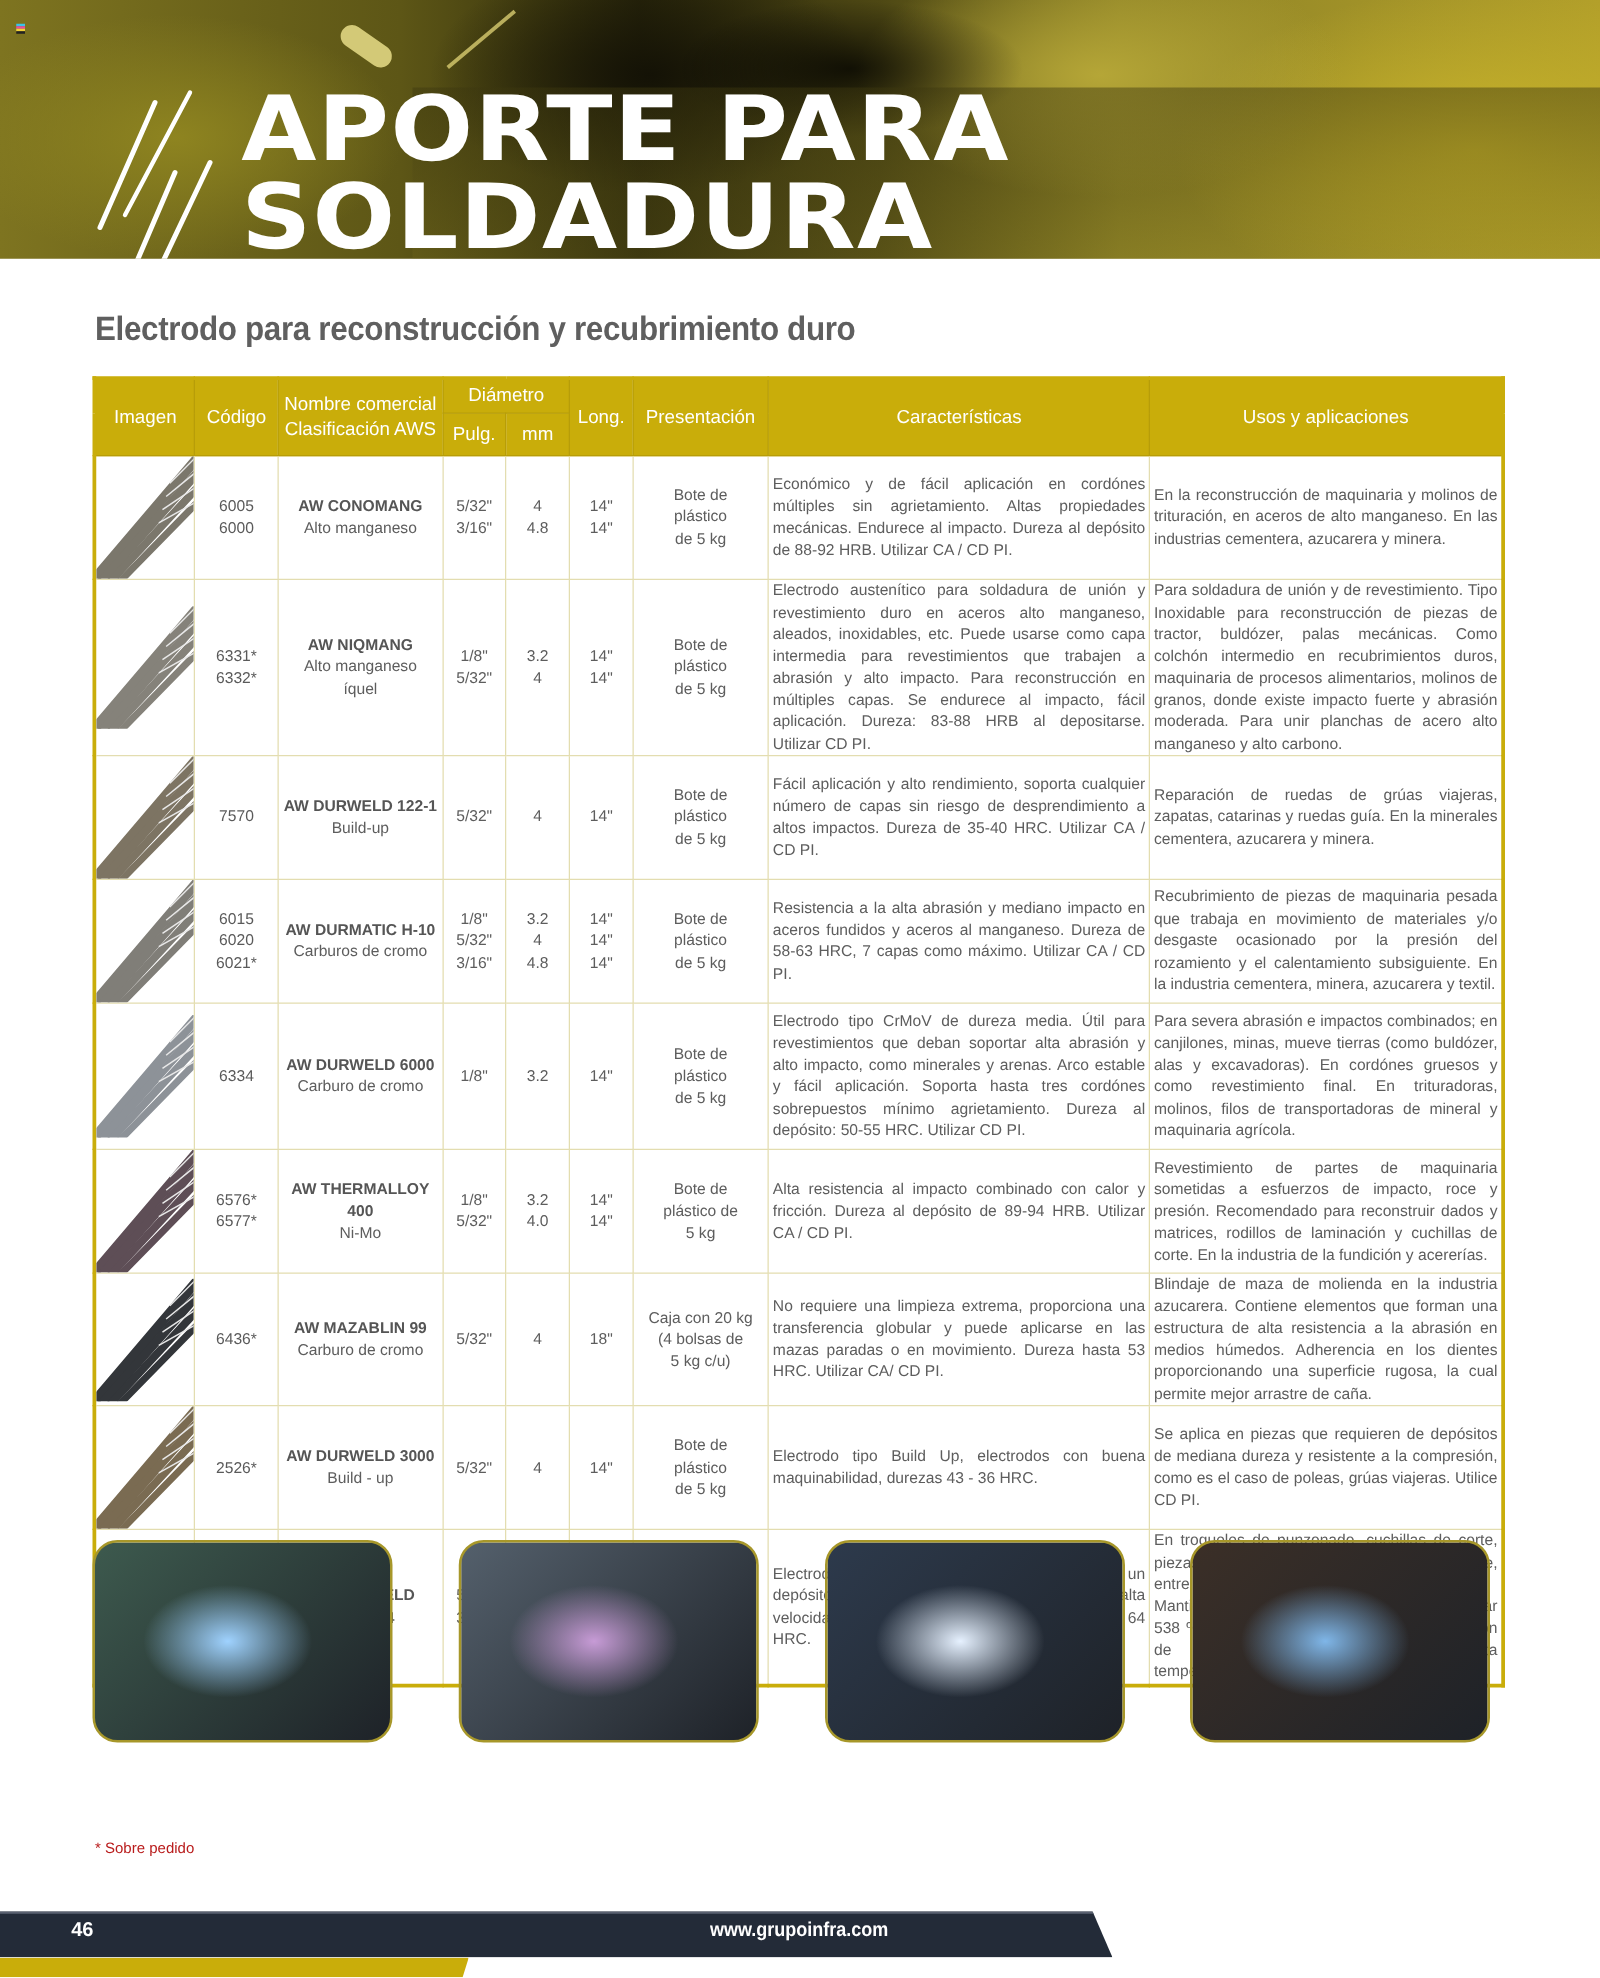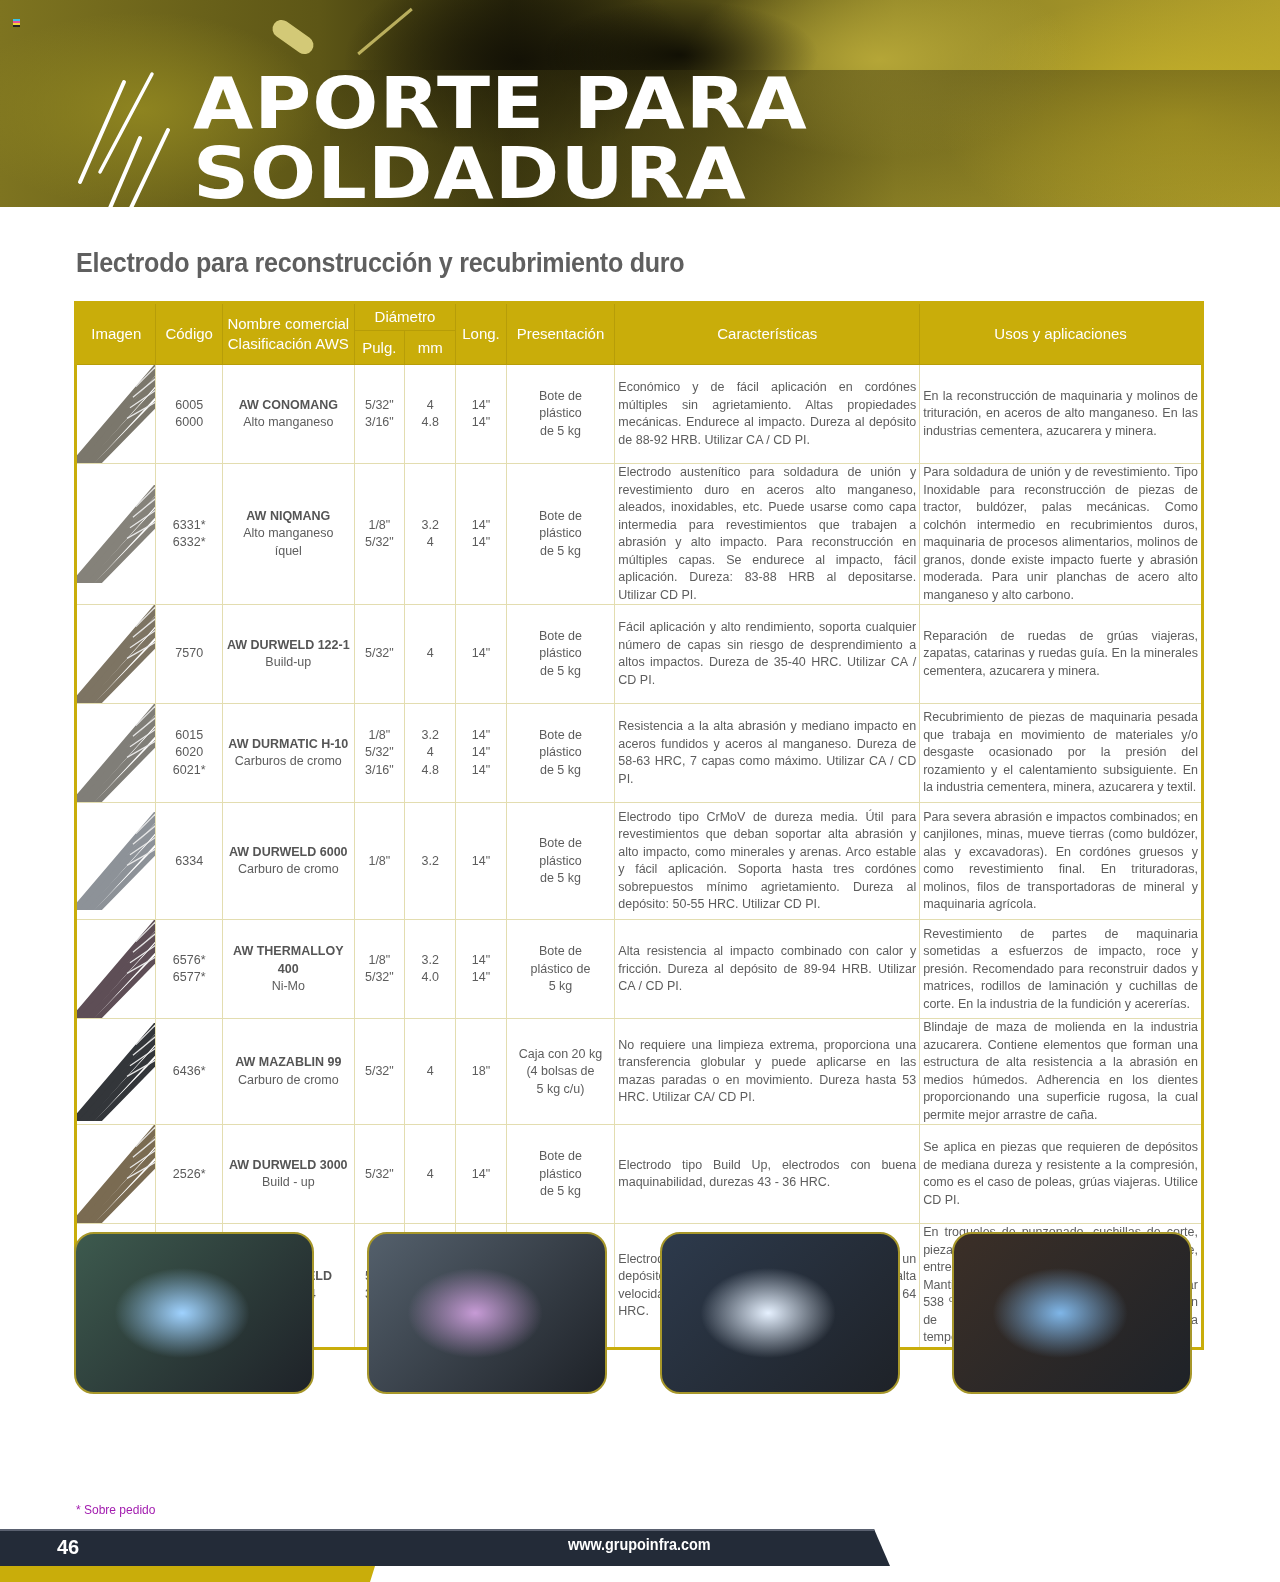--- a/index.html
+++ b/index.html
@@ -70,33 +70,33 @@
   .rod-img svg { display: block; width: 100%; height: 100%; }
 
   
   .photos { position: absolute; left: 74px; top: 1232px; width: 1130px; height: 164px; }
   .photo {
     position: absolute; top: 0; width: 240px; height: 162px;
     border: 2px solid #a7972a; border-radius: 20px; overflow: hidden;
   }
 
   
-  .footnote { position: absolute; left: 76px; top: 1503px; font-size: 12px; color: #a21caf; }
+  .footnote { position: absolute; left: 76px; top: 1471px; font-size: 12px; color: #b91c1c; }
   .footer-bar {
     position: absolute; left: 0; top: 1529px; width: 890px; height: 37px;
     background: #232b38;
     clip-path: polygon(0 0, 874px 0, 890px 37px, 0 37px);
     border-top: 2px solid #5a6170;
   }
   .footer-gold {
     position: absolute; left: 0; top: 1566px; width: 375px; height: 16px;
     background: #c9ad0a;
     clip-path: polygon(0 0, 375px 0, 370px 16px, 0 16px);
   }
-  .page-num { position: absolute; left: 57px; top: 1536px; color: #ffffff; font-size: 20px; font-weight: bold; }
+  .page-num { position: absolute; left: 57px; top: 1536px; color: #ffffff; font-size: 16px; font-weight: bold; }
   .site-url { position: absolute; left: 568px; top: 1536px; color: #ffffff; font-size: 16px; font-weight: bold; transform: scaleX(0.9); transform-origin: left top; }
 </style>
 </head>
 <body>
 
 <div class="banner">
   <div class="shade1"></div>
   <div class="plate"></div>
   <div class="torch"></div>
   <div class="rod"></div>

